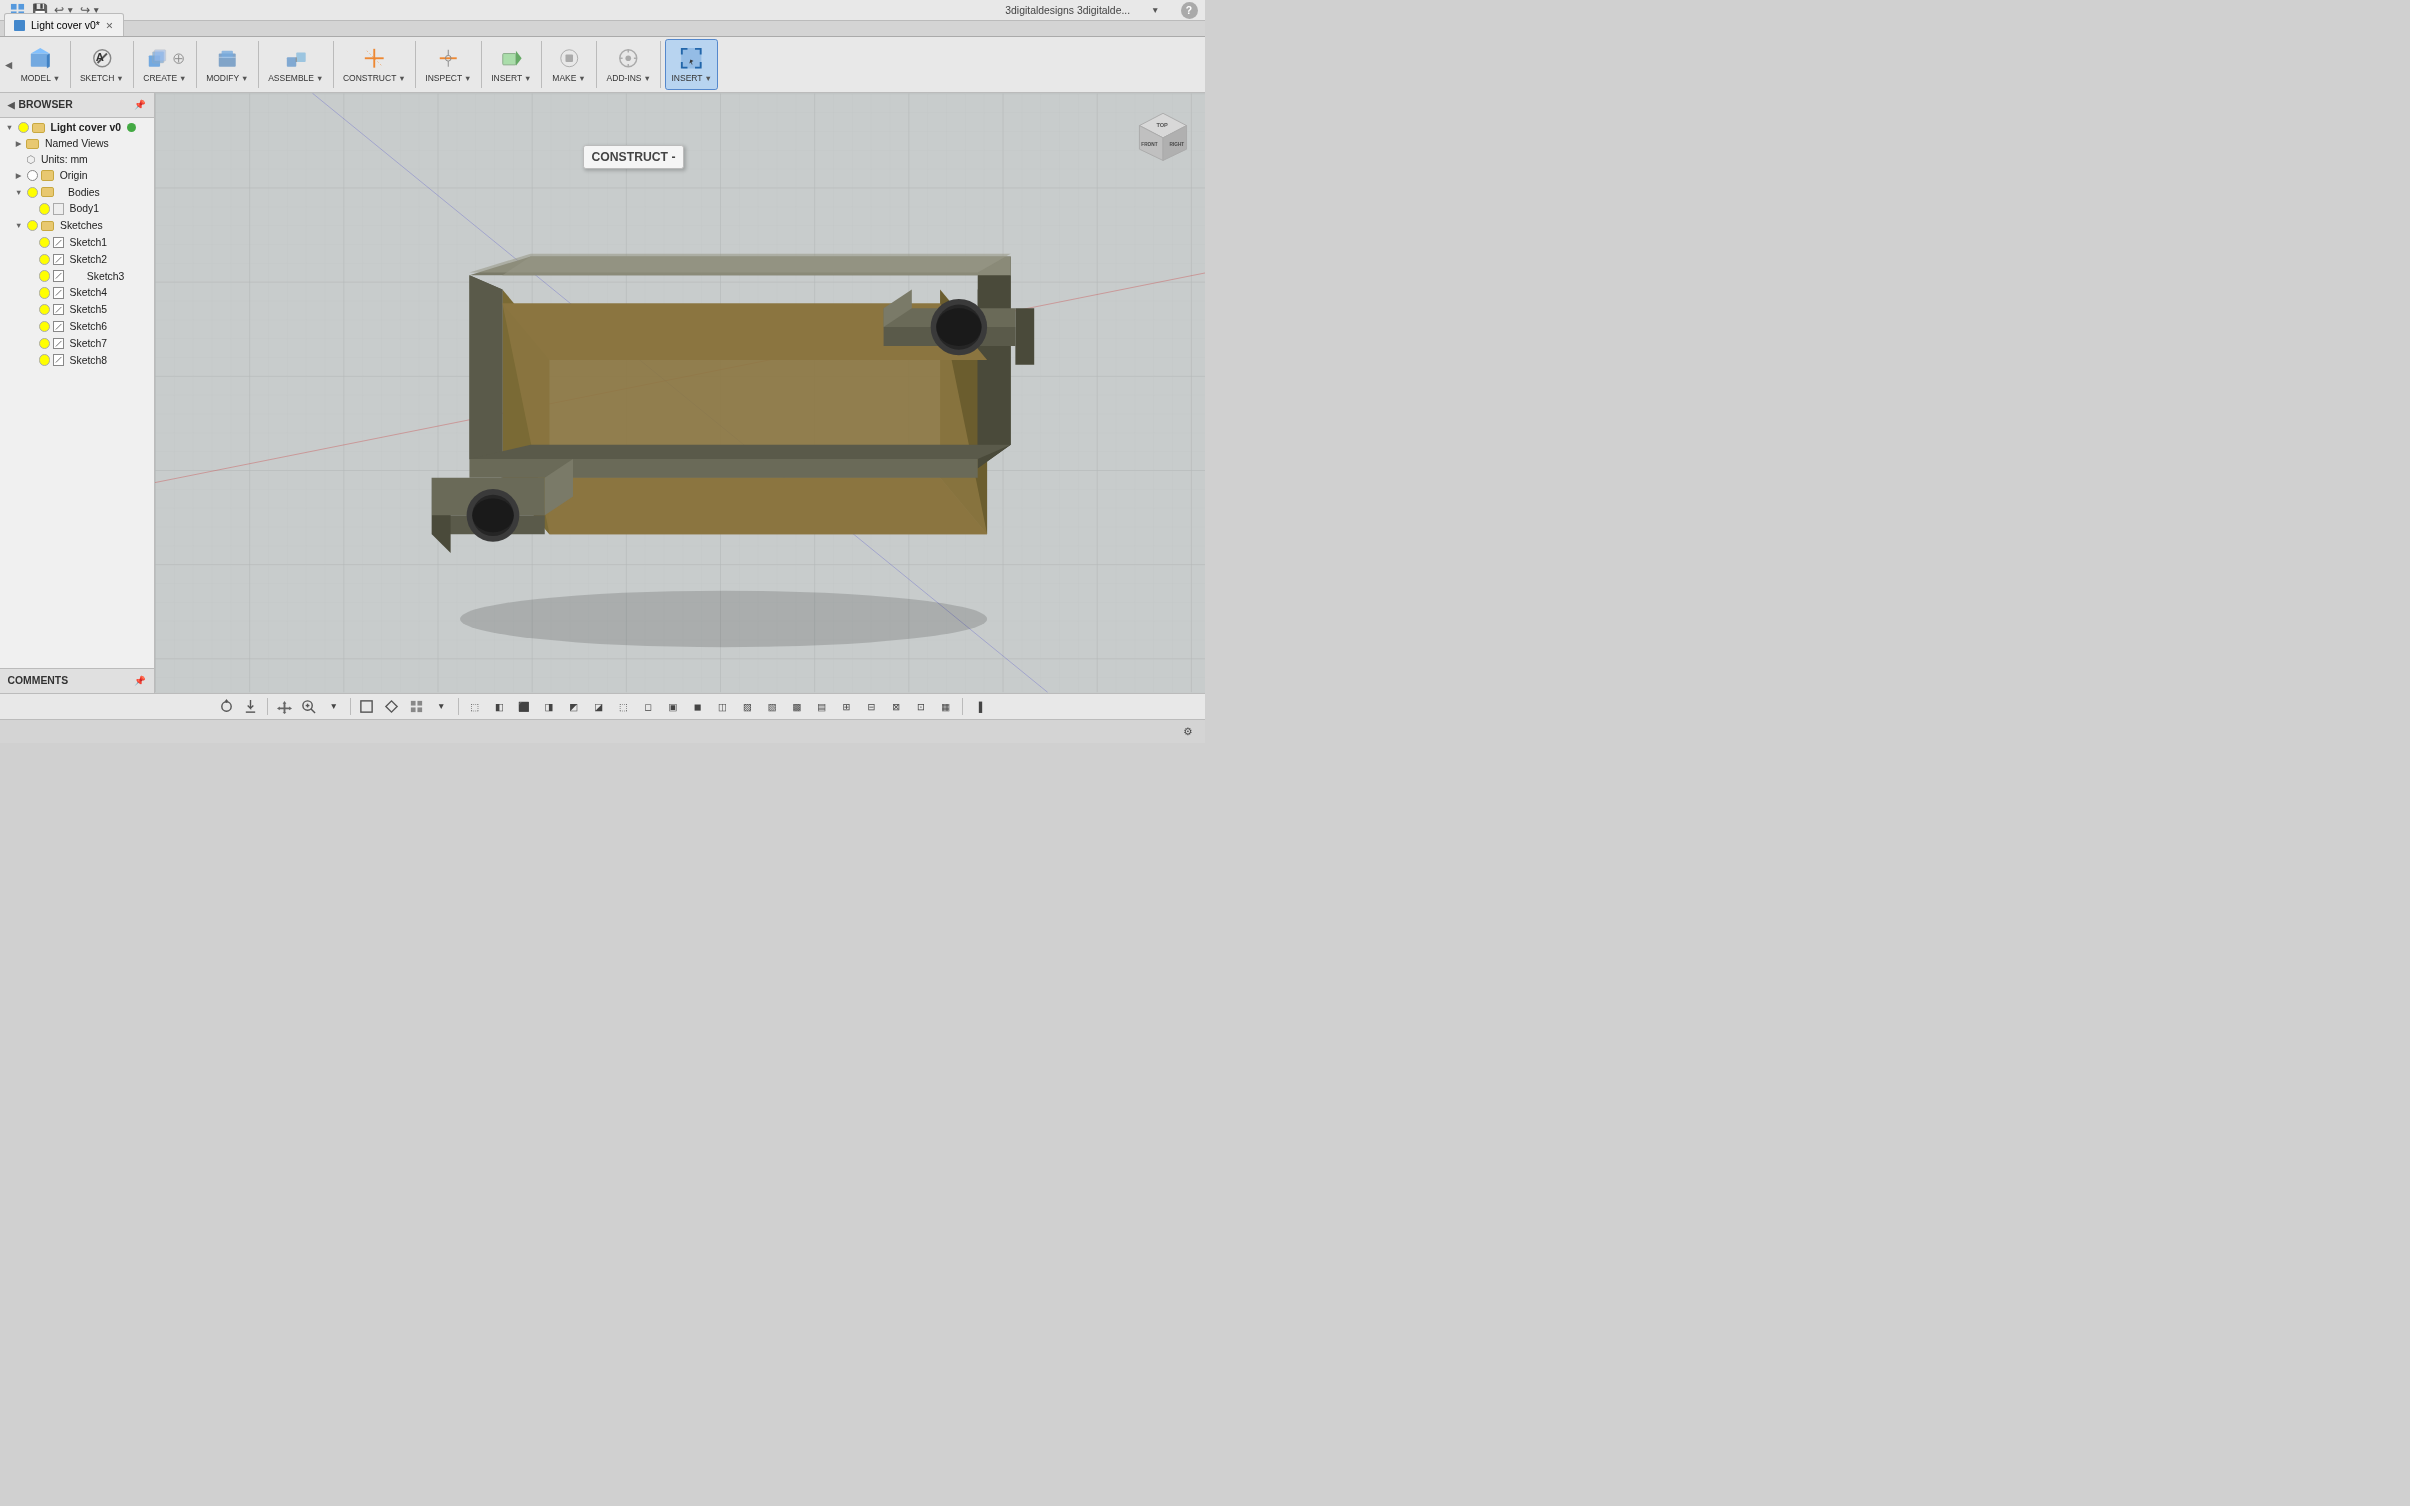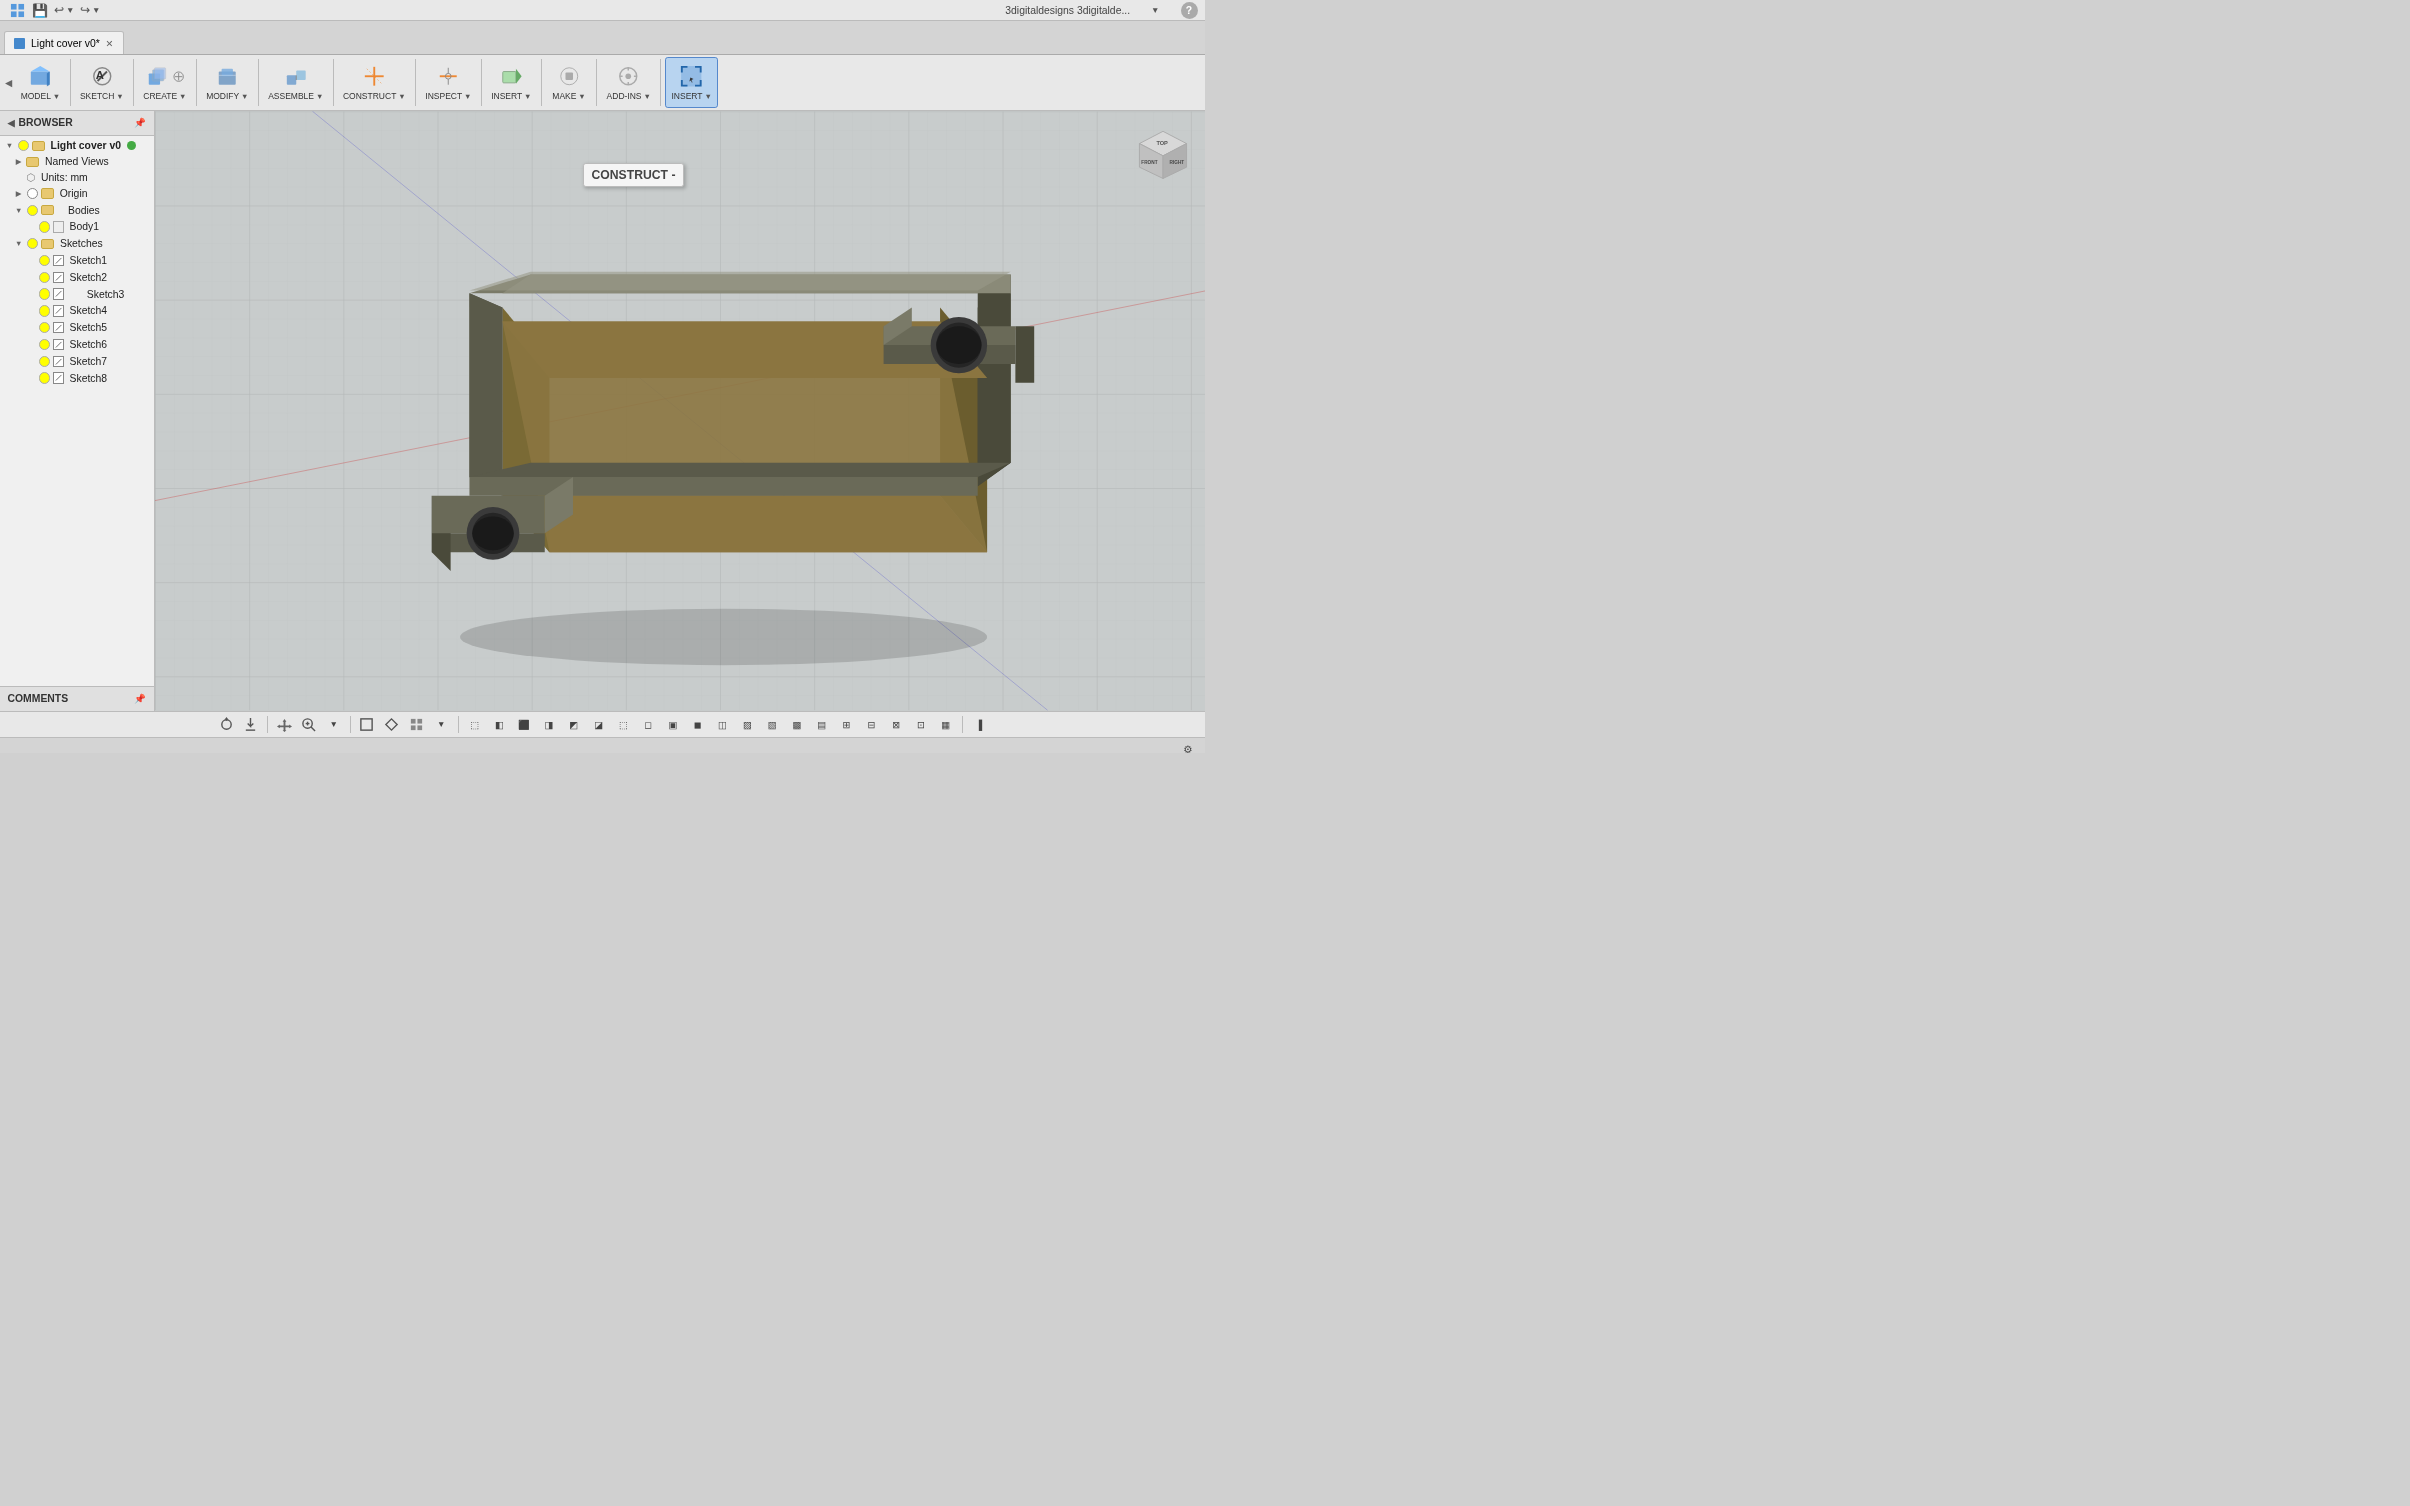--- a/index.html
+++ b/index.html
@@ -21,21 +21,21 @@
       align-items: center;
       justify-content: space-between;
       padding: 0 7.5px;
       border-bottom: 0.9px solid #bbb;
     }
     #title-bar-left { display: flex; align-items: center; gap: 5.6px; }
     #title-bar-right { display: flex; align-items: center; gap: 21px; font-size: 10.4px; color: #444; }
 
     
     #tab-bar {
-      height: 34px;
+      height: 16px;
       background: #d4d4d4;
       display: flex;
       align-items: flex-end;
       padding: 0 3.8px;
       border-bottom: 0.9px solid #aaa;
     }
     .tab {
       height: 22.6px;
       background: #f0f0f0;
       border: 0.9px solid #bbb;

